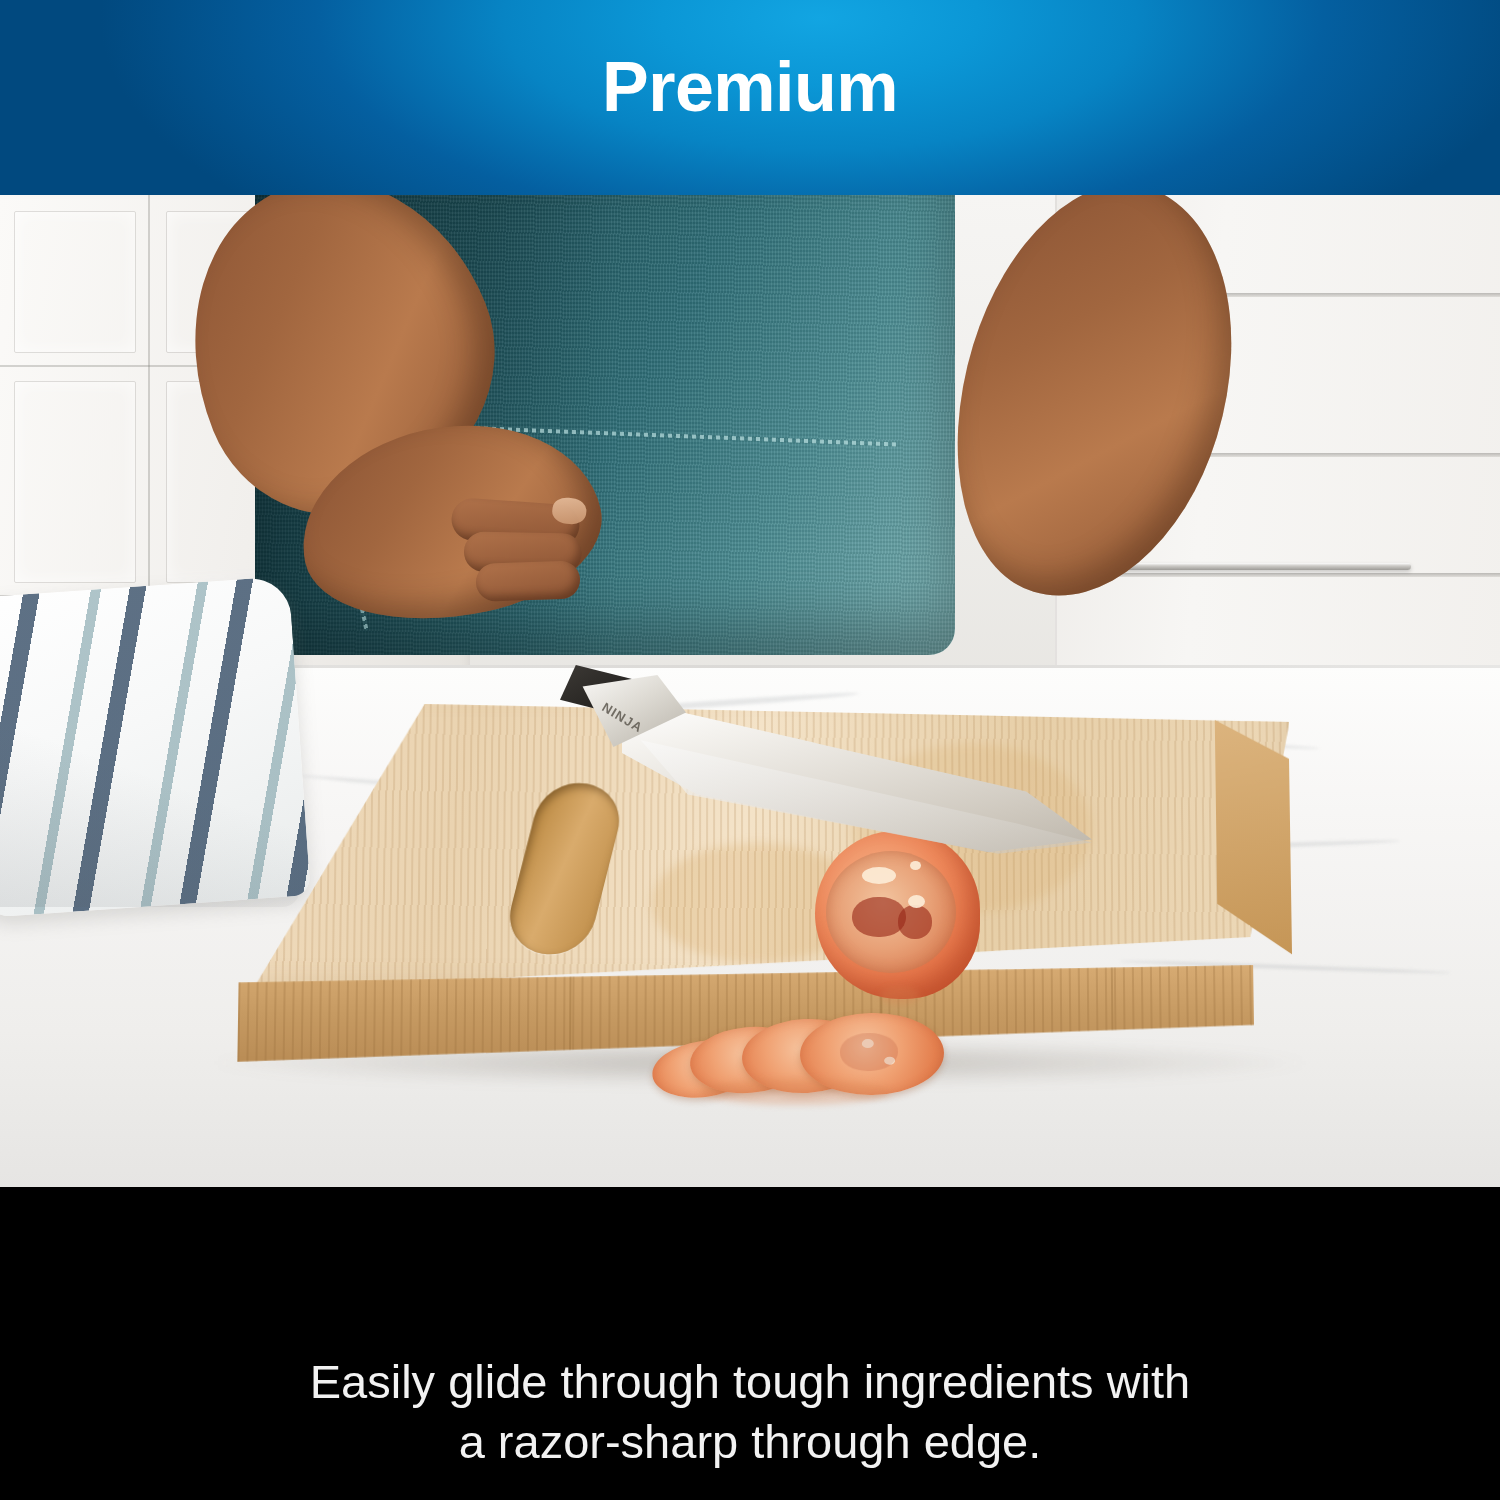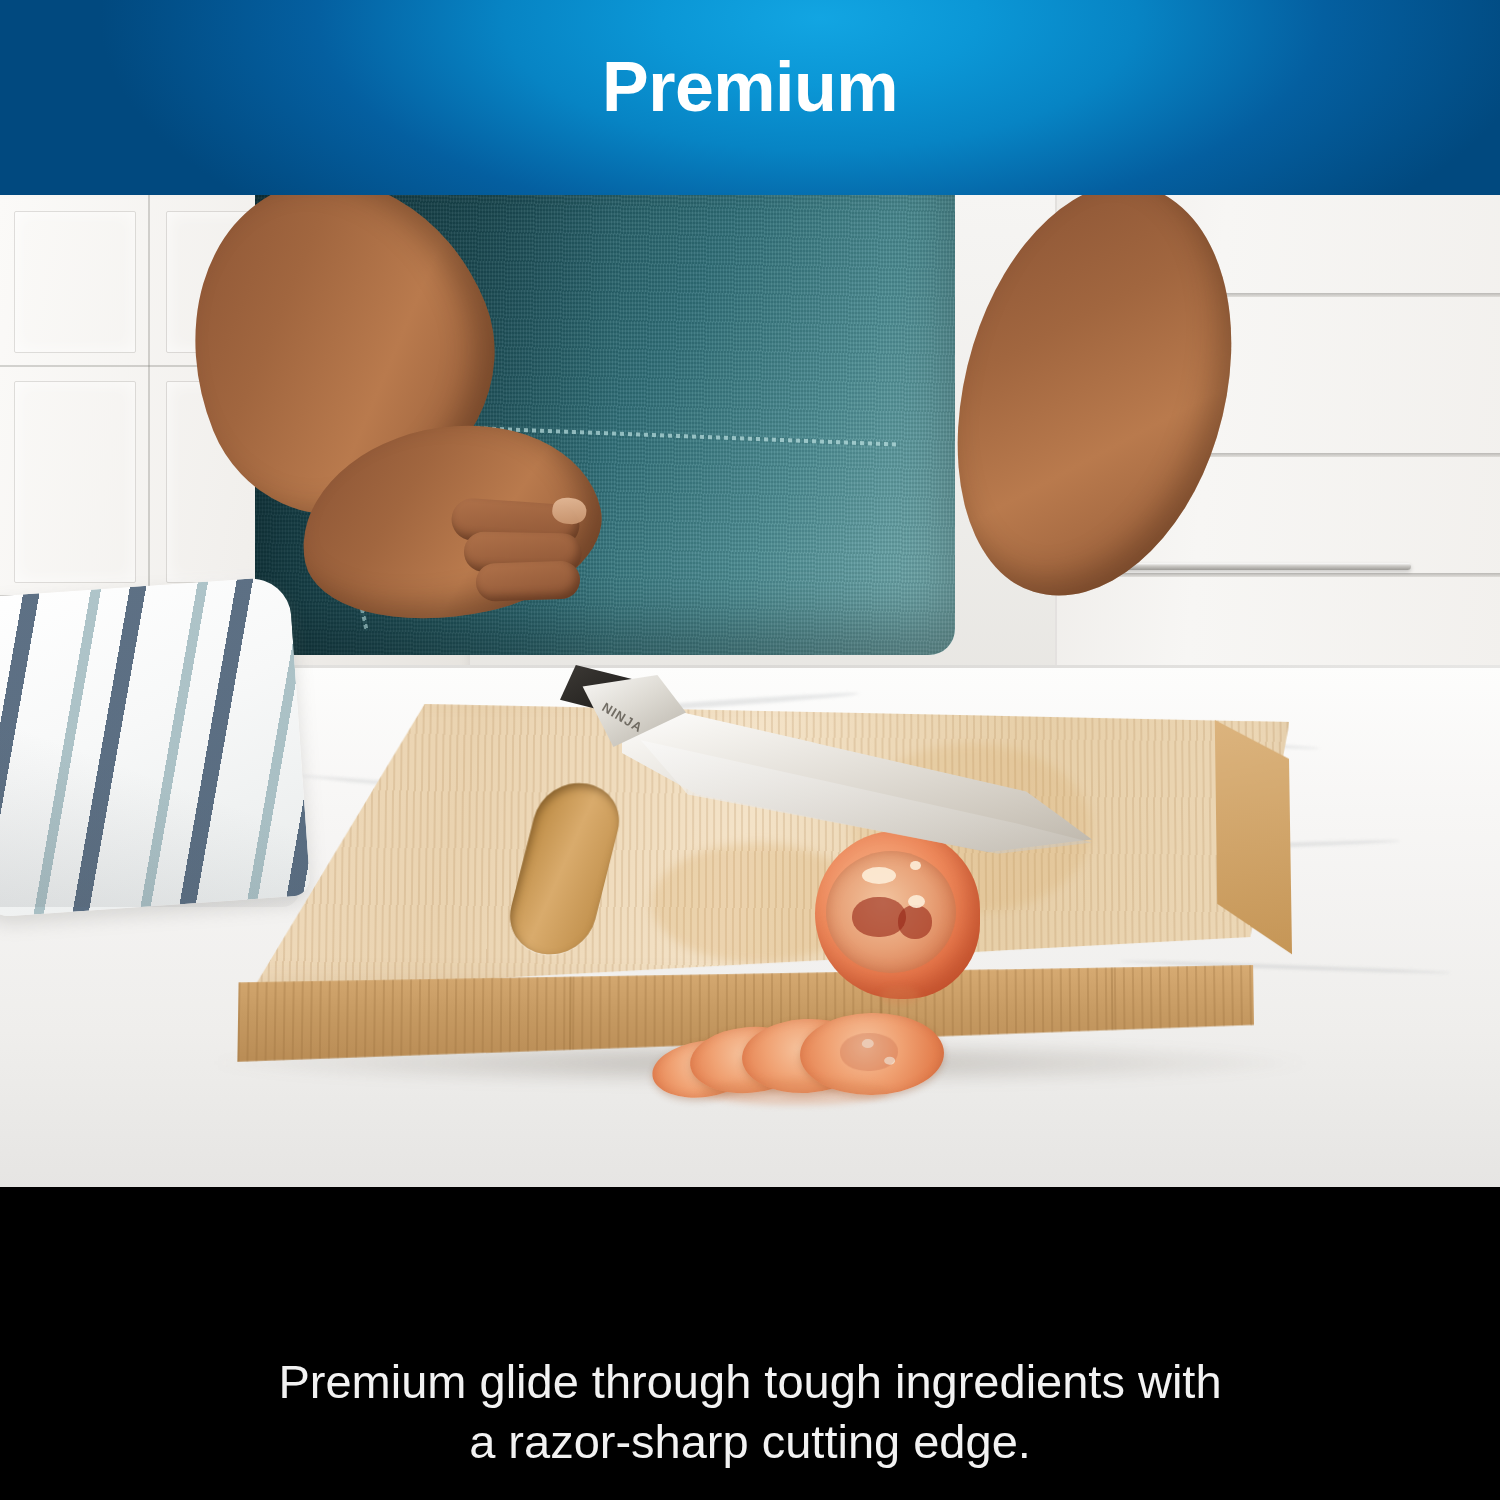--- a/index.html
+++ b/index.html
@@ -264,17 +264,17 @@
       <div class="blade"></div>
       <div class="blade-edge"></div>
       <div class="bolster"></div>
       <div class="ninja-mark">NINJA</div>
     </div>
 
   </div>
 
   <div class="footer"></div>
   <div class="footer-sub">
-    <div>Premium glide through tough ingredients with</div>
-    <div>a razor-sharp cutting edge.</div>
+    <div>Easily glide through tough ingredients with</div>
+    <div>a razor-sharp through edge.</div>
   </div>
 
 </div>
 
 </body></html>

